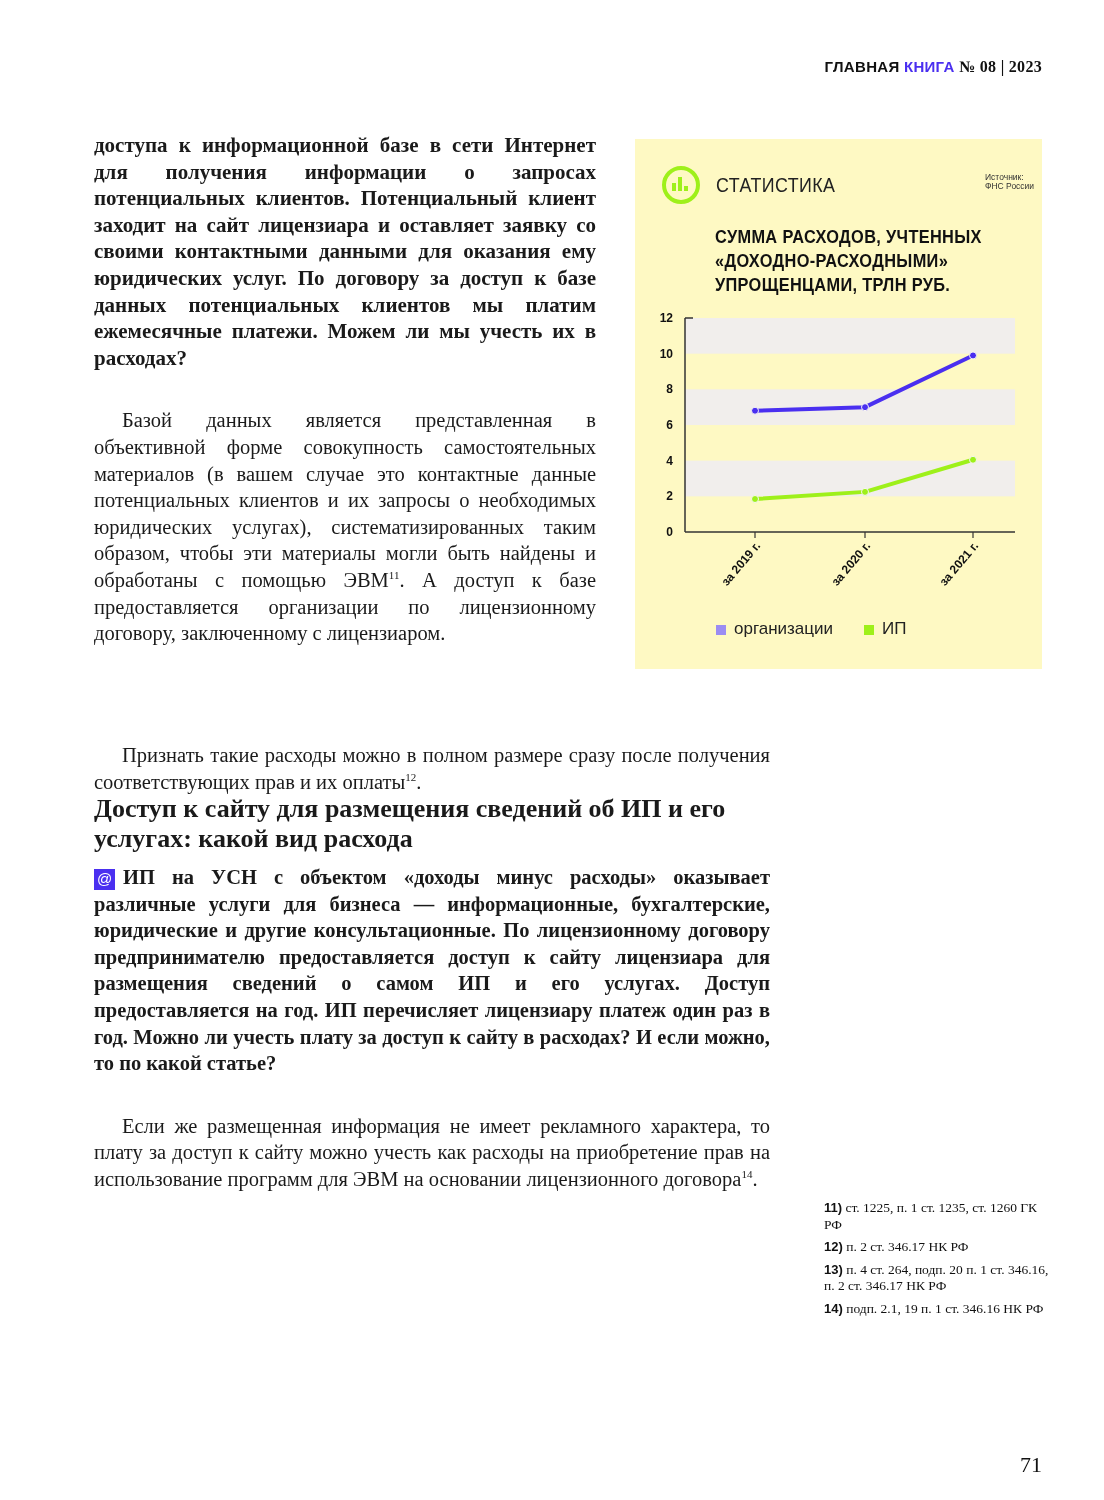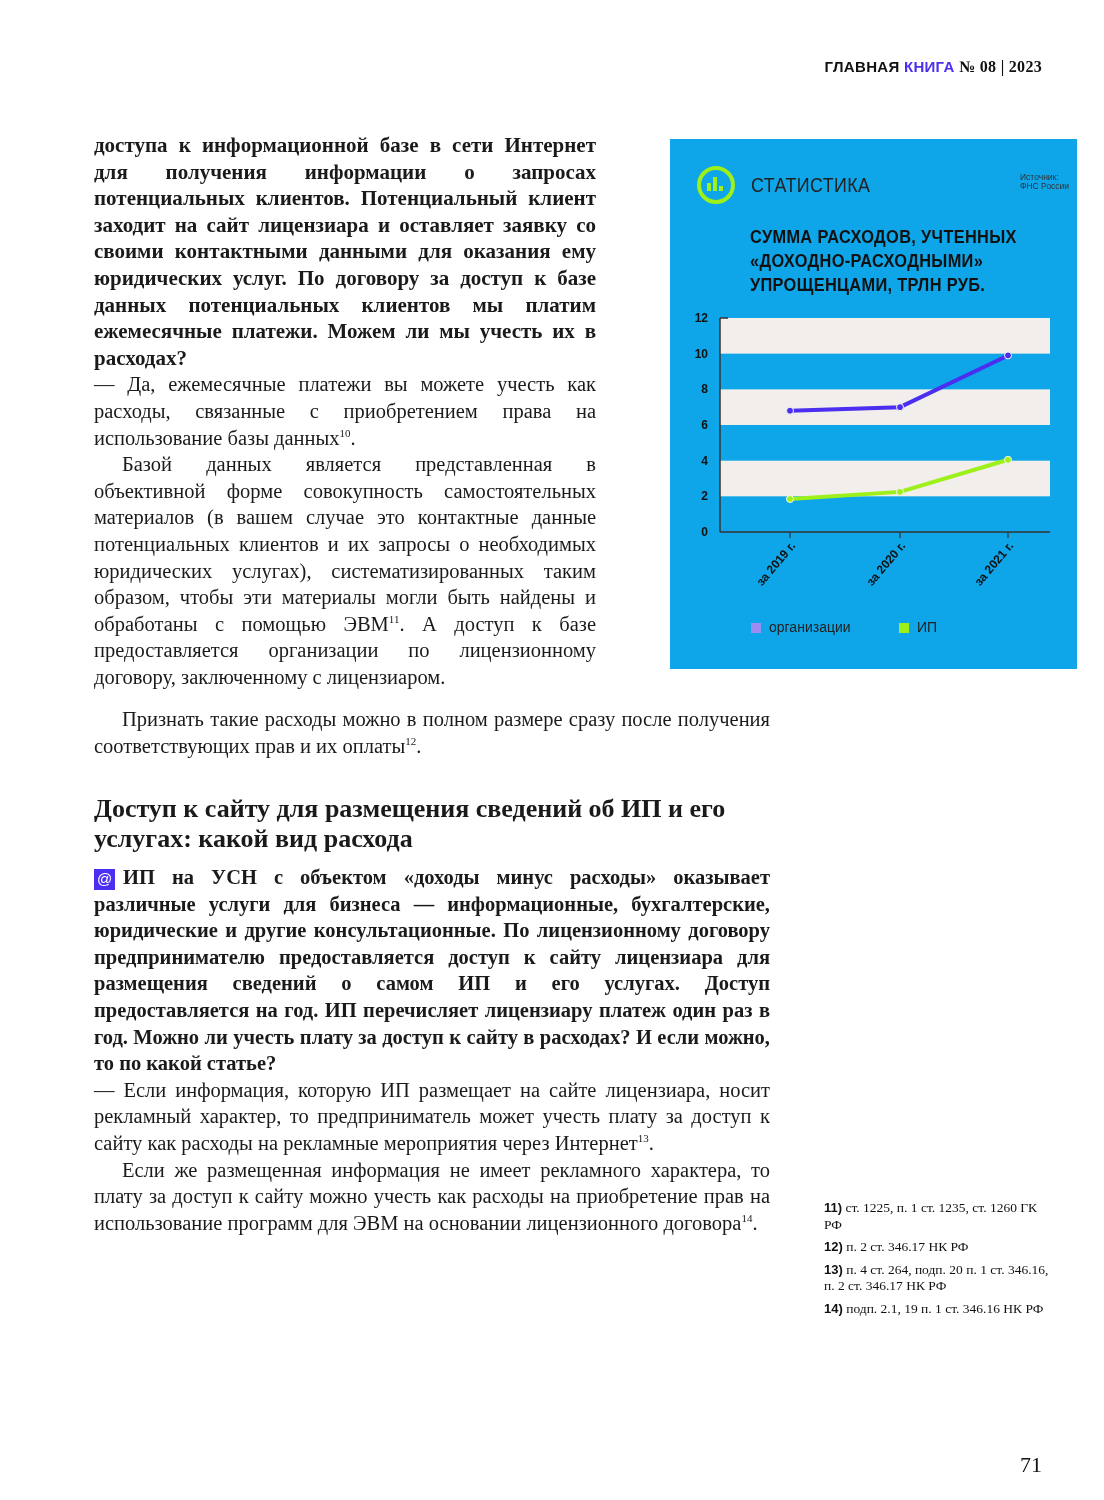--- a/index.html
+++ b/index.html
@@ -5,62 +5,60 @@
   html, body { margin: 0; padding: 0; background: #ffffff; }
   body { width: 1104px; height: 1500px; position: relative; overflow: hidden; color: #1a1a1a; }
   .header { position: absolute; top: 58px; right: 62px; font-family: "Liberation Sans", sans-serif; font-weight: 700; font-size: 15px; letter-spacing: 0.3px; }
   .header .brand1 { color: #111; margin-left: 46px; }
   .header .brand2 { color: #4a2ff0; }
   .header .issue { color: #111; font-family: "Liberation Serif", serif; font-size: 16px; }
   .col { position: absolute; left: 94px; width: 676px; font-family: "Liberation Serif", serif; font-size: 20.5px; line-height: 26.6px; }
   .narrow { width: 502px; }
   p { margin: 0; text-align: justify; }
   .q { font-weight: 700; }
-  .indent { text-indent: 28px; }
+  .indent { text-indent: 28px; margin-top: 36px; }
   sup { font-size: 11px; line-height: 0; vertical-align: 8px; }
   .h2 { position: absolute; left: 94px; top: 794px; width: 680px; font-family: "Liberation Serif", serif; font-weight: 700; font-size: 26px; line-height: 30px; }
   .at-icon { display: inline-block; width: 21px; height: 21px; background: #4a2ff0; color: #fff; font-family: "Liberation Sans", sans-serif; font-size: 15px; line-height: 20px; text-align: center; vertical-align: 0px; margin-right: 8px; font-weight: 400; text-indent: 0; }
-  .stat { position: absolute; left: 670px; top: 139px; width: 407px; height: 530px; background: #0ea5e9; }
+  .stat { position: absolute; left: 635px; top: 139px; width: 407px; height: 530px; background: #fef9c3; }
   .stat-icon { position: absolute; left: 27px; top: 27px; width: 30px; height: 30px; border: 4px solid #9ef01a; border-radius: 50%; }
   .stat-icon i { position: absolute; bottom: 9px; background: #9ef01a; width: 4px; }
   .stat-label { position: absolute; left: 81px; top: 34px; font-family: "Liberation Sans", sans-serif; font-size: 21px; color: #222; letter-spacing: 0.5px; transform: scaleX(0.85); transform-origin: left; }
   .source { position: absolute; left: 350px; top: 34px; font-family: "Liberation Sans", sans-serif; font-size: 8.5px; line-height: 9px; color: #333; }
   .chart-title { position: absolute; left: 80px; top: 86px; width: 320px; font-family: "Liberation Sans", sans-serif; font-weight: 700; font-size: 19px; line-height: 24px; color: #111; transform: scaleX(0.86); transform-origin: left; letter-spacing: 0.4px; }
   .chart-svg { position: absolute; left: 0; top: 0; }
-  .legend { position: absolute; top: 480px; font-family: "Liberation Sans", sans-serif; font-size: 14px; color: #222; }
+  .legend { position: absolute; top: 480px; font-family: "Liberation Sans", sans-serif; font-size: 17px; color: #222; }
   .legend .sw { display: inline-block; width: 10px; height: 10px; margin-right: 8px; vertical-align: -1px; }
   .footnotes { position: absolute; left: 824px; top: 1200px; width: 225px; font-family: "Liberation Serif", serif; font-size: 13.5px; line-height: 16.5px; color: #111; }
   .fn { margin-bottom: 6px; }
   .fn b { font-family: "Liberation Sans", sans-serif; font-weight: 700; font-size: 13px; }
   .page-num { position: absolute; right: 62px; top: 1452px; font-family: "Liberation Serif", serif; font-size: 22px; color: #111; }
 </style>
 </head>
 <body>
 
 <div class="header">
   <span class="brand1">ГЛАВНАЯ</span>
   <span class="brand2">КНИГА</span>
   <span class="issue">№ 08 | 2023</span>
 </div>
 
 <div class="col narrow" style="top:132px;">
   <p class="q" style="font-size:21px;">доступа к информационной базе в сети Интернет для получения информации о запросах потенциальных клиентов. Потенциальный клиент заходит на сайт лицензиара и оставляет заявку со своими контактными данными для оказания ему юридических услуг. По договору за доступ к базе данных потенциальных клиентов мы платим ежемесячные платежи. Можем ли мы учесть их в расходах?</p>
-  <p><span>— Да, ежемесячные платежи вы можете учесть как расходы, связанные с приобретением права на использование базы данных</span><sup>10</sup><span>.</span></p>
   <p class="indent"><span>Базой данных является представленная в объективной форме совокупность самостоятельных материалов (в вашем случае это контактные данные потенциальных клиентов и их запросы о необходимых юридических услугах), систематизированных таким образом, чтобы эти материалы могли быть найдены и обработаны с помощью ЭВМ</span><sup>11</sup><span>. А доступ к базе предоставляется организации по лицензионному договору, заключенному с лицензиаром.</span></p>
 </div>
 
 <div class="col" style="top:706px;">
   <p class="indent"><span>Признать такие расходы можно в полном размере сразу после получения соответствующих прав и их оплаты</span><sup>12</sup><span>.</span></p>
 </div>
 
 <div class="h2">Доступ к сайту для размещения сведений об ИП и его услугах: какой вид расхода</div>
 
 <div class="col" style="top:864px;">
   <p class="q"><span class="at-icon">@</span><span>ИП на УСН с объектом «доходы минус расходы» оказывает различные услуги для бизнеса — информационные, бухгалтерские, юридические и другие консультационные. По лицензионному договору предпринимателю предоставляется доступ к сайту лицензиара для размещения сведений о самом ИП и его услугах. Доступ предоставляется на год. ИП перечисляет лицензиару платеж один раз в год. Можно ли учесть плату за доступ к сайту в расходах? И если можно, то по какой статье?</span></p>
-  <p><span>— Если информация, которую ИП размещает на сайте лицензиара, носит рекламный характер, то предприниматель может учесть плату за доступ к сайту как расходы на рекламные мероприятия через Интернет</span><sup>13</sup><span>.</span></p>
   <p class="indent"><span>Если же размещенная информация не имеет рекламного характера, то плату за доступ к сайту можно учесть как расходы на приобретение прав на использование программ для ЭВМ на основании лицензионного договора</span><sup>14</sup><span>.</span></p>
 </div>
 
 <div class="stat">
   <div class="stat-icon">
     <i style="left:6px;height:8px;"></i>
       <i style="left:12px;height:14px;"></i>
       <i style="left:18px;height:5px;"></i>
   </div>
   <div class="stat-label">СТАТИСТИКА</div>

